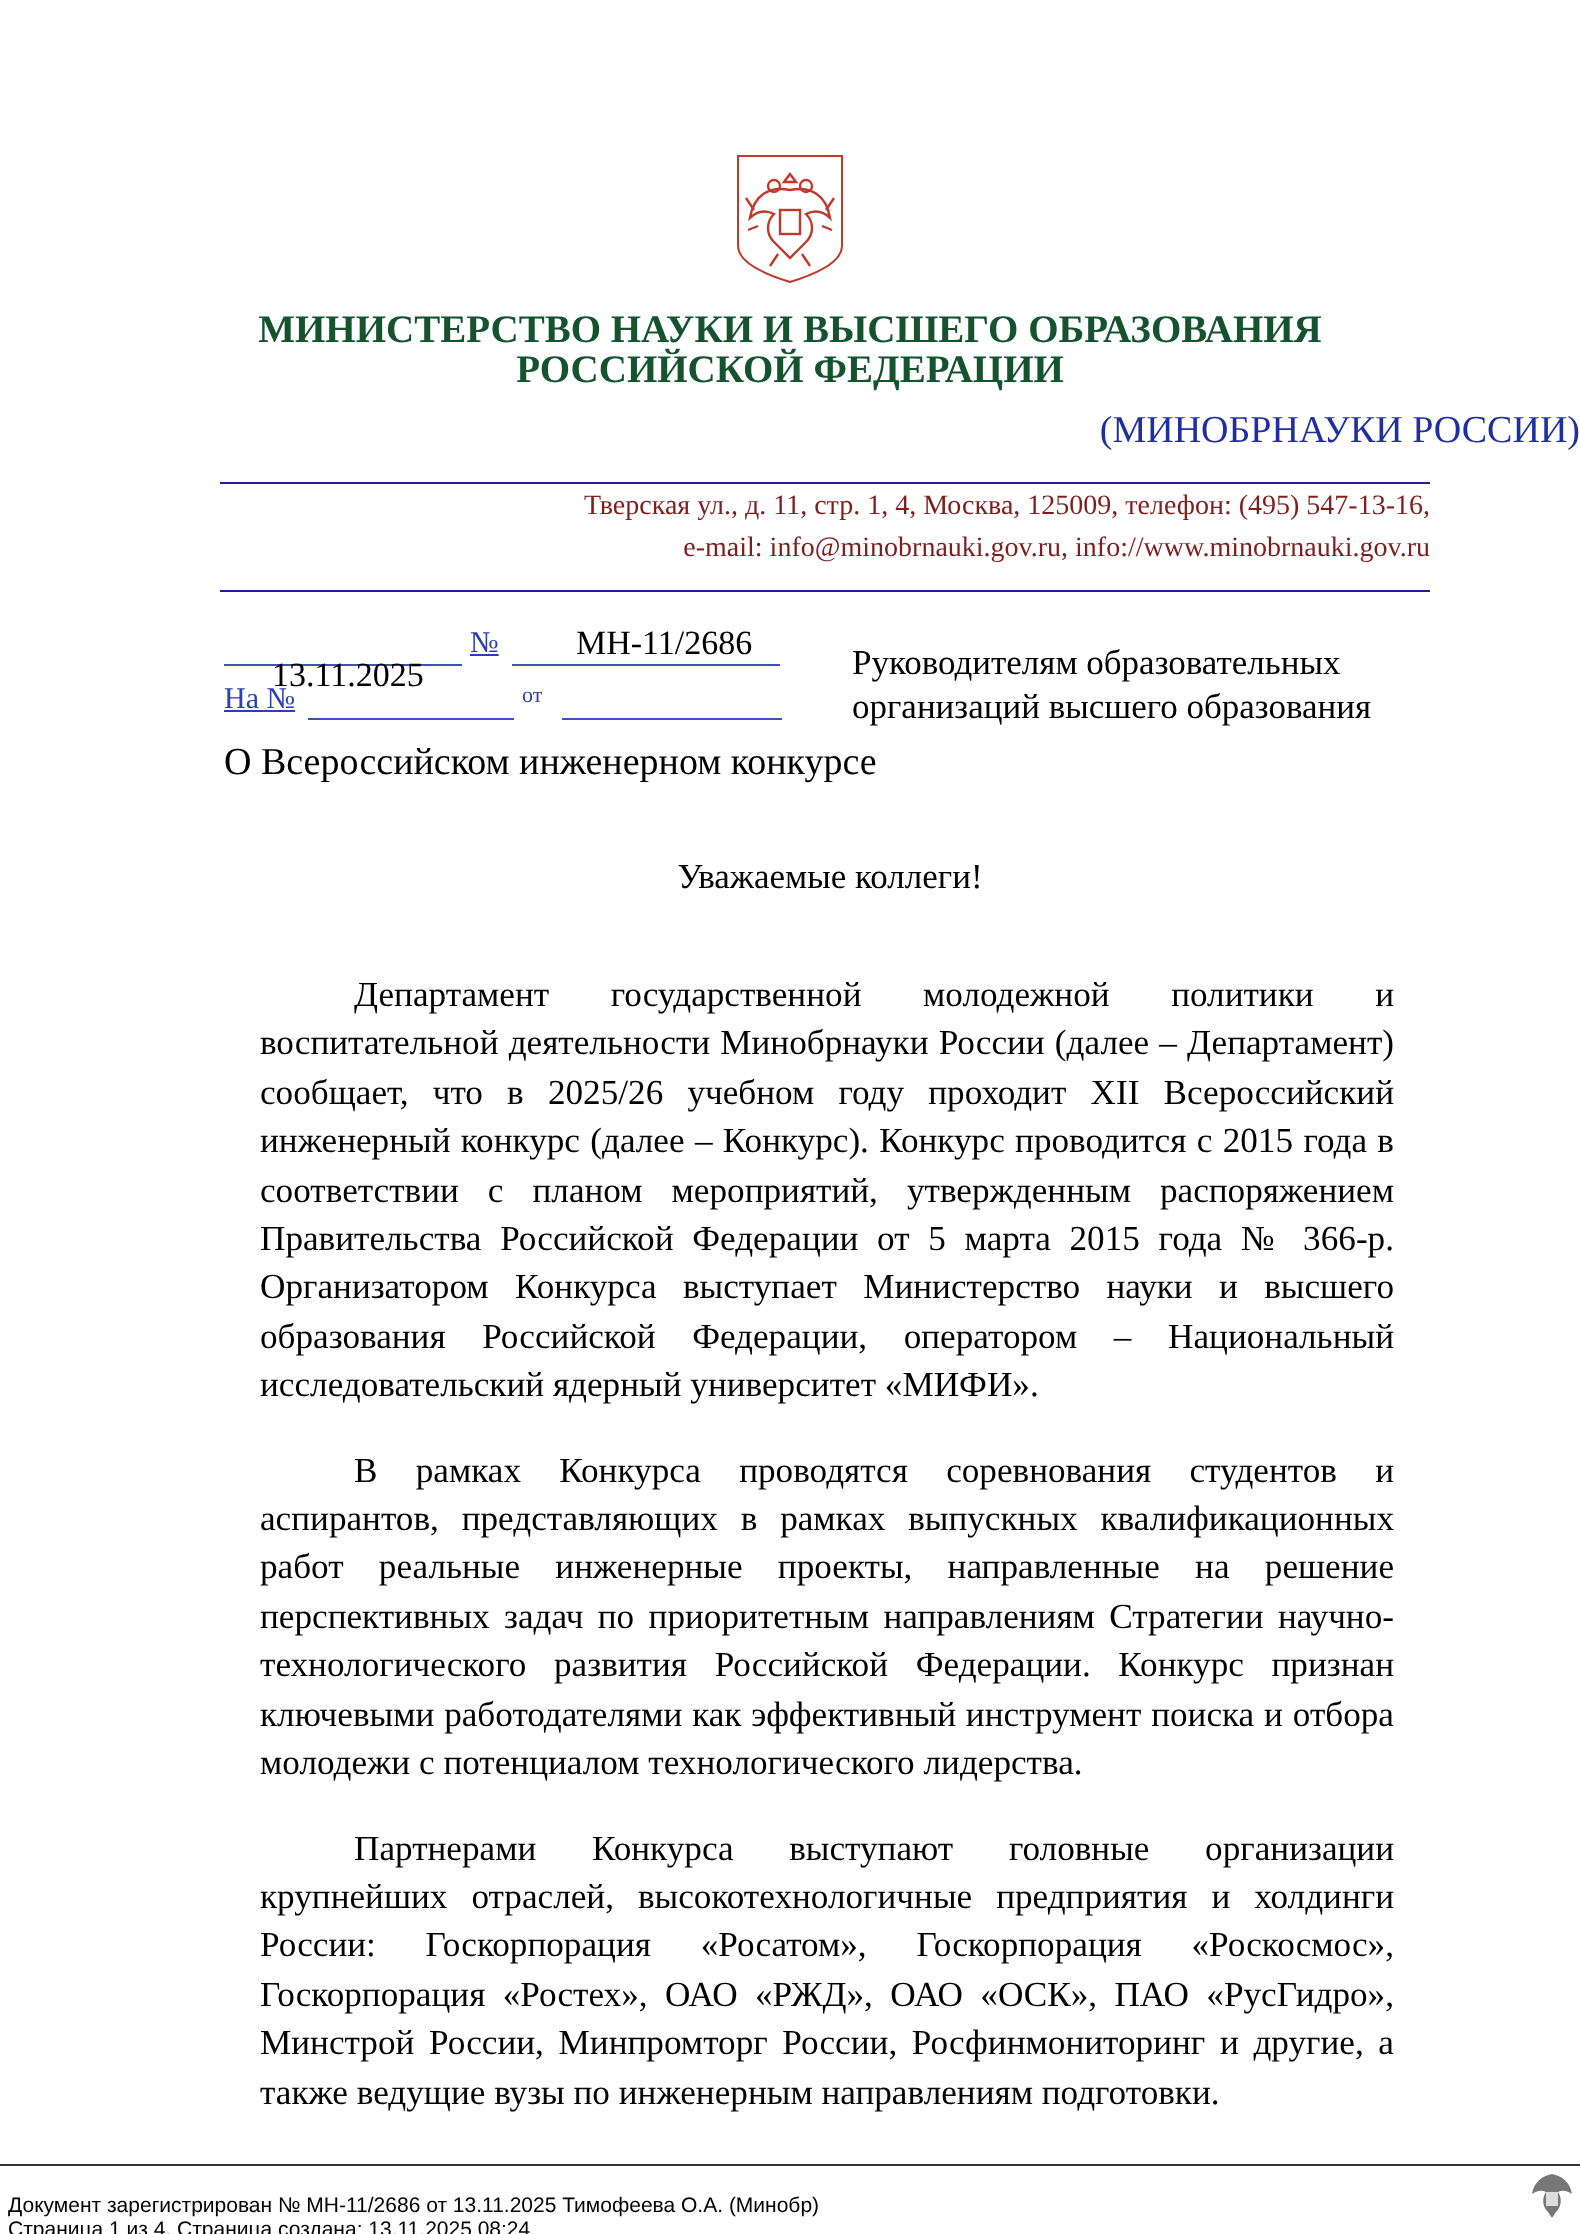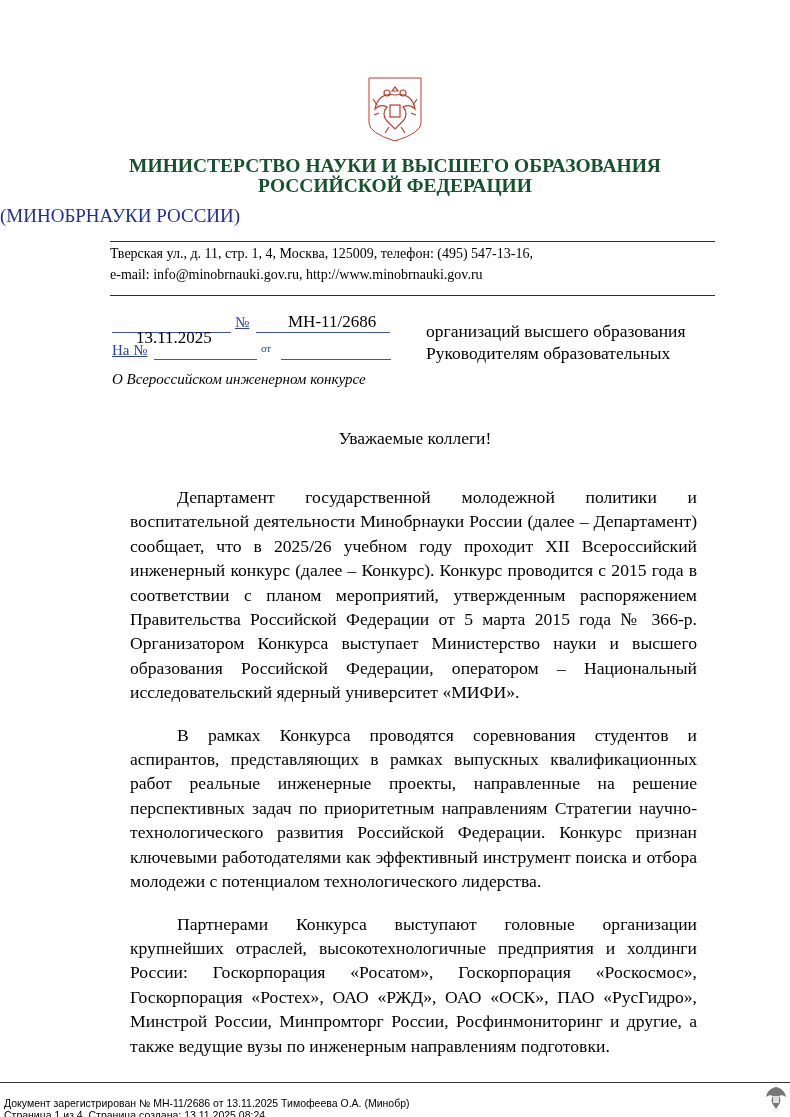--- a/index.html
+++ b/index.html
@@ -1,30 +1,30 @@
 <!DOCTYPE html>
 <html><head>
 <meta charset="utf-8">
 <style>
   html, body { margin: 0; padding: 0; background: #ffffff; }
   body { width: 790px; height: 1117px; position: relative; overflow: hidden;
          font-family: "Liberation Serif", serif; color: #000; }
   .emblem { position: absolute; left: 365px; top: 75px; width: 60px; height: 68px; }
   .ministry-title { position: absolute; left: 0; width: 790px; top: 156px; text-align: center;
     color: #14532d; font-weight: bold; font-size: 19.5px; line-height: 20px; }
-  .ministry-short { position: absolute; left: 0; width: 790px; top: 205px; text-align: left;
+  .ministry-short { position: absolute; left: 0; width: 790px; top: 205px; text-align: right;
     color: #1f2fa0; font-size: 19px; }
   .hline { position: absolute; left: 110px; width: 605px; height: 0; border-top: 1.5px solid #2a1f8a; }
-  .address { position: absolute; left: 110px; width: 605px; top: 243px; text-align: left;
-    color: #000000; font-size: 14px; line-height: 21px; }
+  .address { position: absolute; left: 110px; width: 605px; top: 243px; text-align: right;
+    color: #7f1d1d; font-size: 14px; line-height: 21px; }
   .reg { position: absolute; font-size: 17px; }
   .uline { position: absolute; border-bottom: 1px solid #3f51b5; }
   .blue { color: #2b3fb0; }
   .addressee { position: absolute; left: 426px; top: 320px; font-size: 17.5px; line-height: 22px; }
-  .subject { position: absolute; left: 112px; top: 371px; font-size: 15px; font-style: italic; }
+  .subject { position: absolute; left: 112px; top: 371px; font-size: 19px; }
   .greeting { position: absolute; left: 0; width: 830px; top: 428px; text-align: center; font-size: 17.5px; }
   .body { position: absolute; left: 112px; width: 603px; top: 467px; font-size: 17.6px; line-height: 24.4px;
     text-align: justify; }
   .body p { margin: 18px; text-indent: 47px; }
   .footer-line { position: absolute; left: 0; width: 790px; top: 1082px; border-top: 1px solid #333; }
   .footer { position: absolute; left: 4px; top: 1085px; font-family: "Liberation Sans", sans-serif;
     font-size: 10.5px; line-height: 12px; color: #000; margin-top: 12px; }
   .footer-emblem { position: absolute; left: 765px; top: 1085px; width: 22px; height: 26px; }
 </style>
 </head>
@@ -44,40 +44,40 @@
 
 <div class="ministry-title">
   <div>МИНИСТЕРСТВО НАУКИ И ВЫСШЕГО ОБРАЗОВАНИЯ</div>
   <div>РОССИЙСКОЙ ФЕДЕРАЦИИ</div>
 </div>
 <div class="ministry-short">(МИНОБРНАУКИ РОССИИ)</div>
 
 <div class="hline" style="top:241px"></div>
 <div class="address">
   <div>Тверская ул., д. 11, стр. 1, 4, Москва, 125009, телефон: (495) 547-13-16,</div>
-  <div>e-mail: info@minobrnauki.gov.ru, http://www.minobrnauki.gov.ru</div>
+  <div>e-mail: info@minobrnauki.gov.ru, info://www.minobrnauki.gov.ru</div>
 </div>
 <div class="hline" style="top:295px"></div>
 
 <div class="uline" style="left:112px; top:312px; width:119px; height:20px;"></div>
 <div class="reg" style="left:136px; top:312px;margin-top:16px;">13.11.2025</div>
 <div class="reg blue" style="left:235px; top:314px; font-size:15px; text-decoration:underline;">№</div>
 <div class="uline" style="left:256px; top:312px; width:134px; height:20px;"></div>
 <div class="reg" style="left:288px; top:312px;">МН-11/2686</div>
 
 <div class="reg blue" style="left:112px; top:342px; font-size:15px;text-decoration:underline;">На №</div>
 <div class="uline" style="left:154px; top:342px; width:103px; height:17px;"></div>
 <div class="reg blue" style="left:261px; top:342px; font-size:11px;">от</div>
 <div class="uline" style="left:281px; top:342px; width:110px; height:17px;"></div>
 
 <div class="subject">О Всероссийском инженерном конкурсе</div>
 
 <div class="addressee">
+  <div>Руководителям образовательных</div>
   <div>организаций высшего образования</div>
-  <div>Руководителям образовательных</div>
 </div>
 
 <div class="greeting">Уважаемые коллеги!</div>
 
 <div class="body">
   <p>Департамент государственной молодежной политики и воспитательной деятельности Минобрнауки России (далее – Департамент) сообщает, что в 2025/26 учебном году проходит XII Всероссийский инженерный конкурс (далее – Конкурс). Конкурс проводится с 2015 года в соответствии с планом мероприятий, утвержденным распоряжением Правительства Российской Федерации от 5 марта 2015 года № 366-р. Организатором Конкурса выступает Министерство науки и высшего образования Российской Федерации, оператором – Национальный исследовательский ядерный университет «МИФИ».</p>
   <p>В рамках Конкурса проводятся соревнования студентов и аспирантов, представляющих в рамках выпускных квалификационных работ реальные инженерные проекты, направленные на решение перспективных задач по приоритетным направлениям Стратегии научно-технологического развития Российской Федерации. Конкурс признан ключевыми работодателями как эффективный инструмент поиска и отбора молодежи с потенциалом технологического лидерства.</p>
   <p>Партнерами Конкурса выступают головные организации крупнейших отраслей, высокотехнологичные предприятия и холдинги России: Госкорпорация «Росатом», Госкорпорация «Роскосмос», Госкорпорация «Ростех», ОАО «РЖД», ОАО «ОСК», ПАО «РусГидро», Минстрой России, Минпромторг России, Росфинмониторинг и другие, а также ведущие вузы по инженерным направлениям подготовки.</p>
 </div>
 

